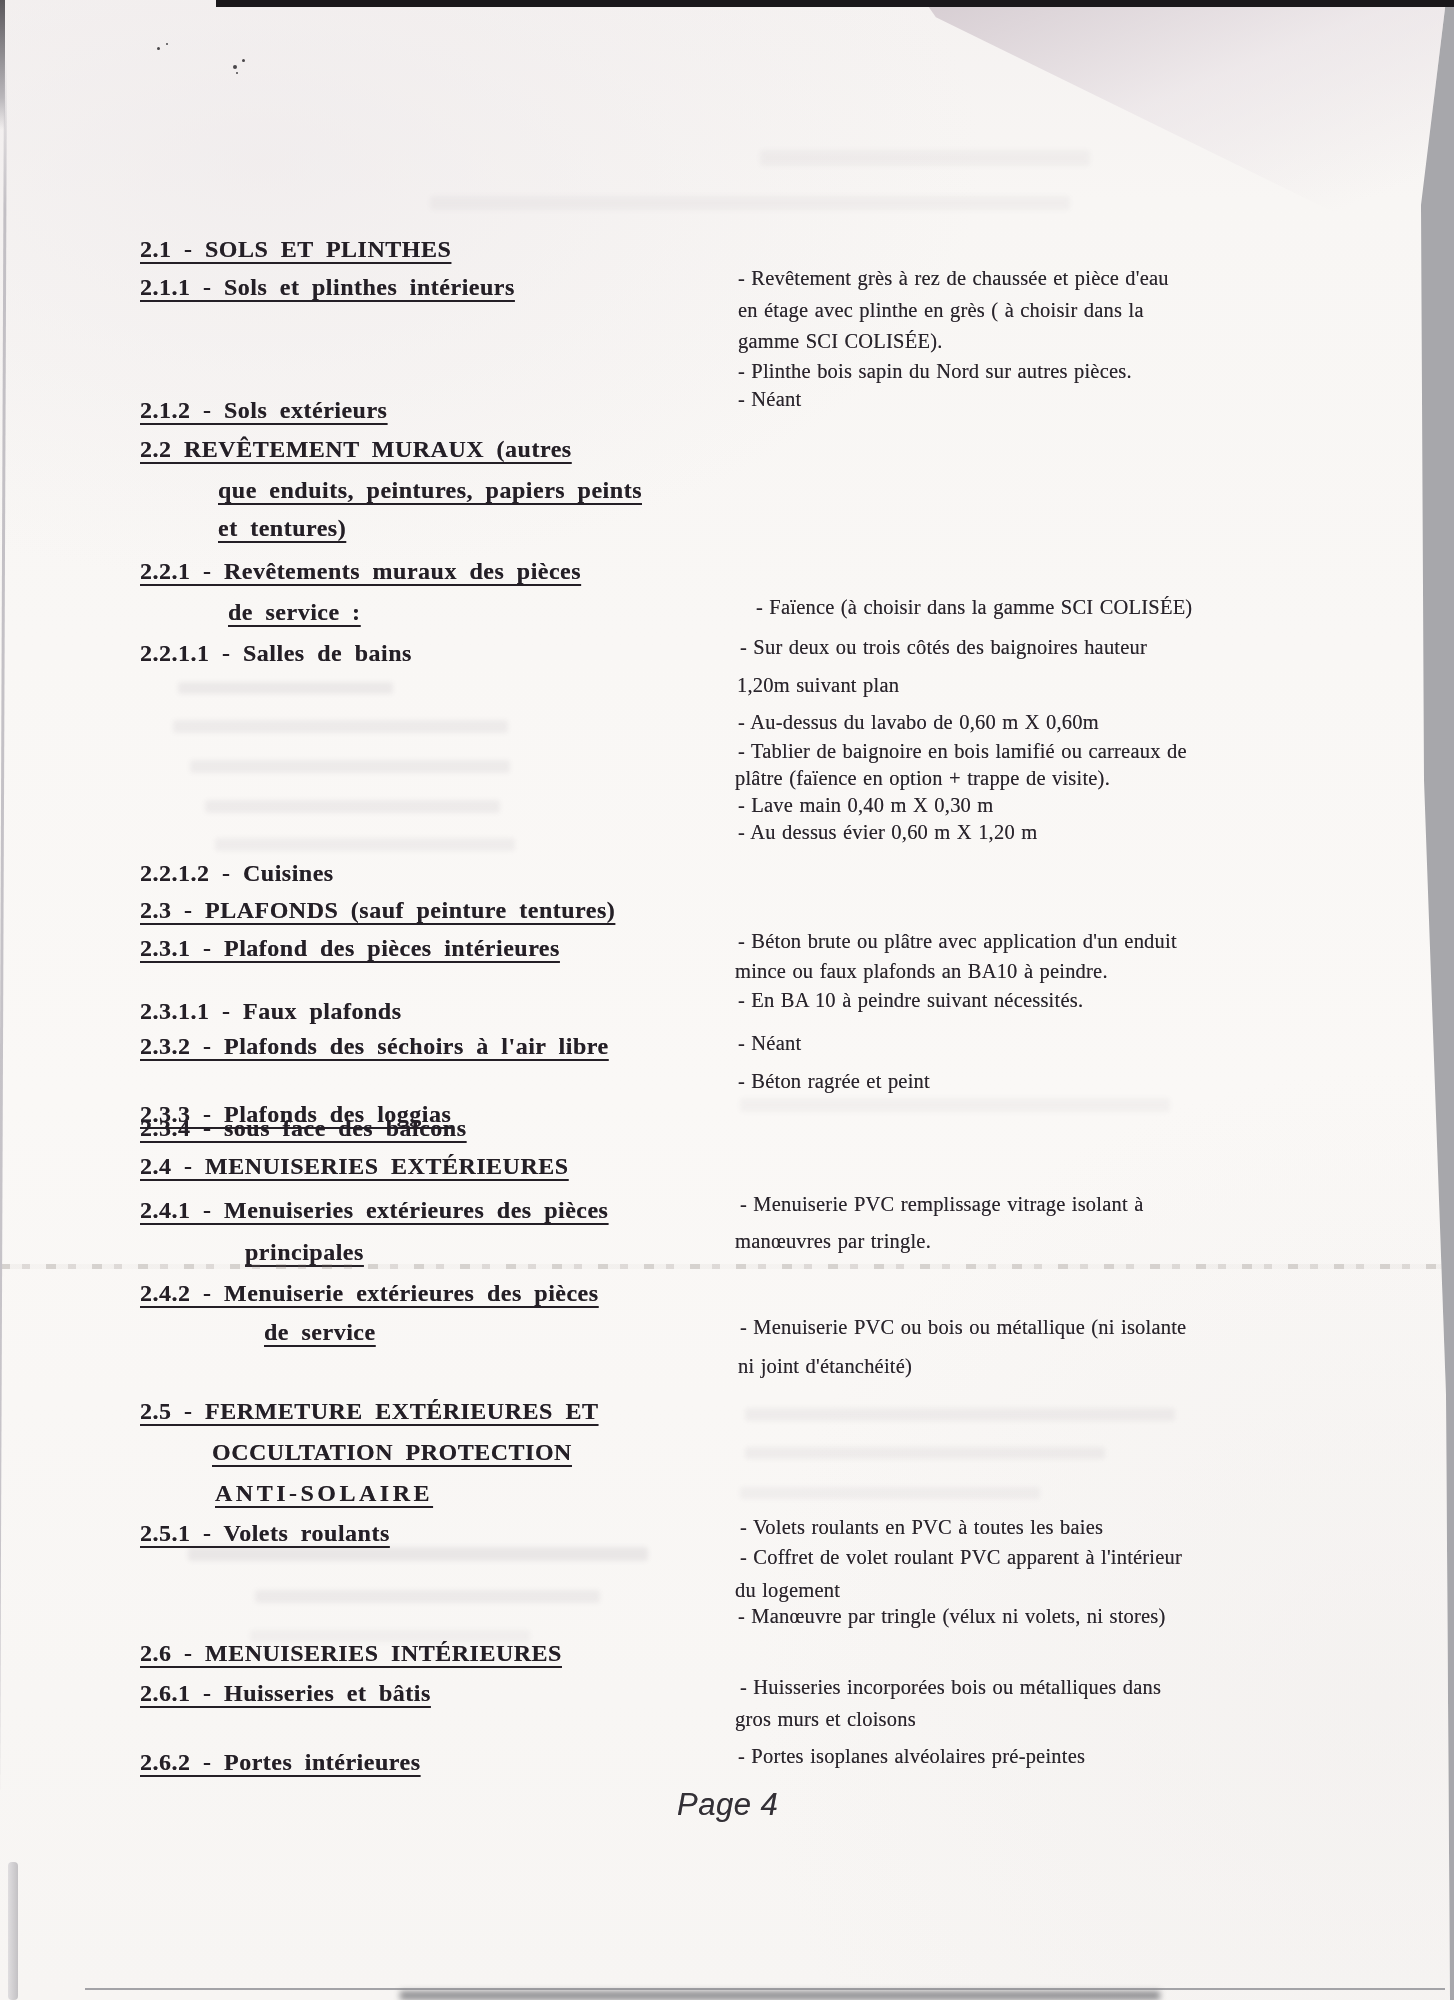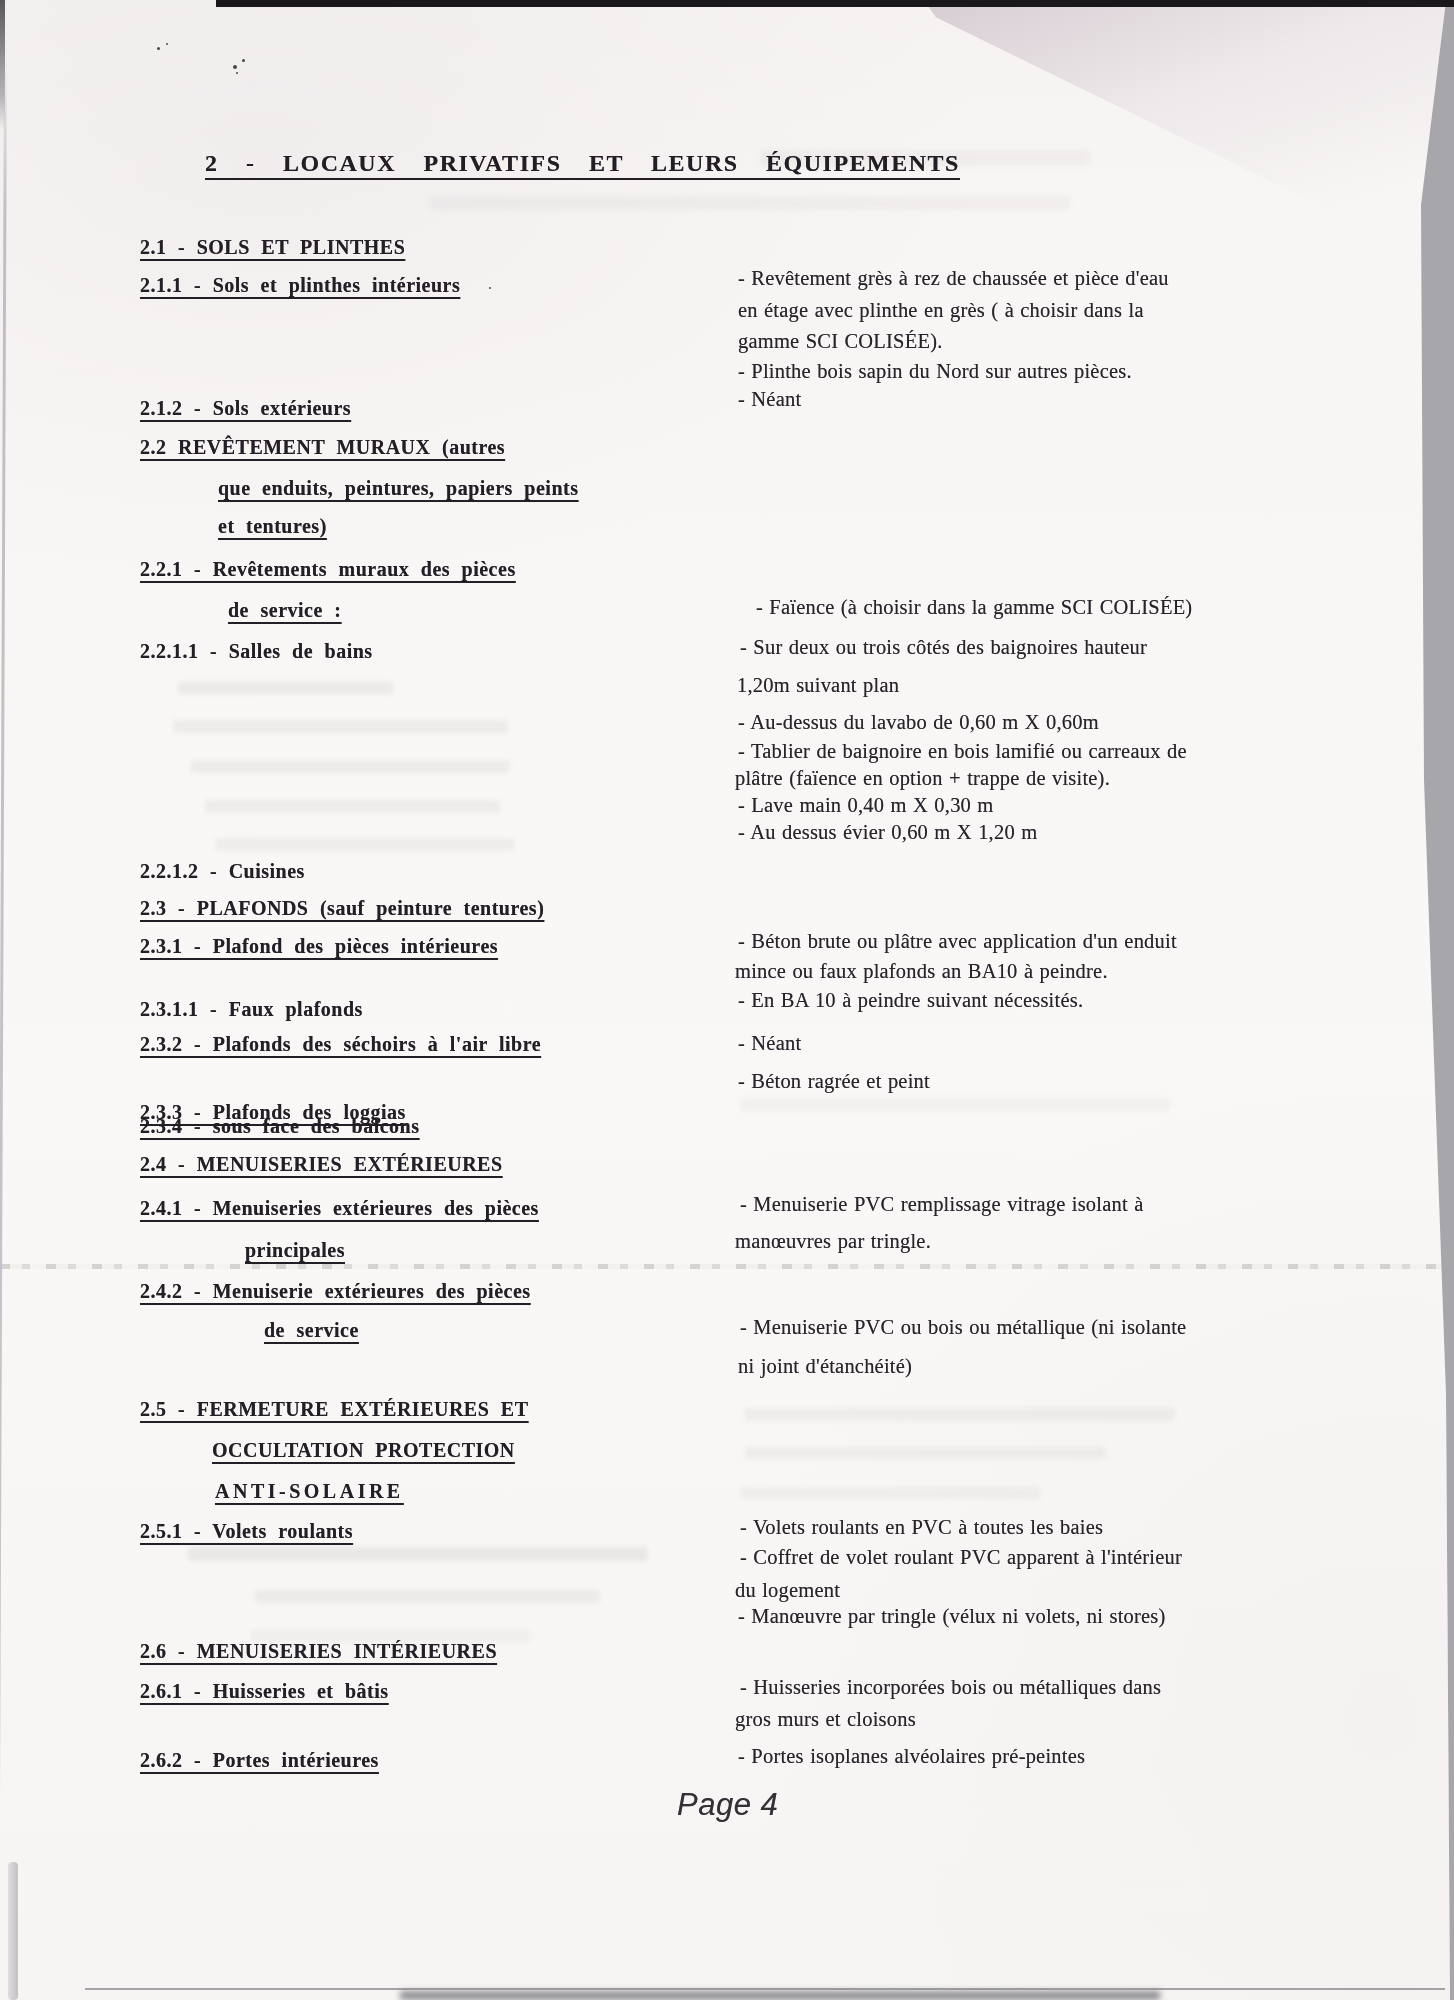--- a/index.html
+++ b/index.html
@@ -41,21 +41,21 @@
   .ghost{position:absolute;background:#6a6070;filter:blur(2.5px);border-radius:3px;}
   .speck{position:absolute;background:#2c292d;border-radius:50%;opacity:.85;}
   
   .title{
     position:absolute;font-weight:bold;font-size:24px;line-height:1;white-space:nowrap;
     letter-spacing:1.5px;word-spacing:20px;color:#221e24;
     text-decoration:underline;text-decoration-thickness:2px;text-underline-offset:7px;
     text-shadow:0 0 .5px rgba(35,30,40,.65);
   }
   .h{
-    position:absolute;font-weight:bold;font-size:20px;line-height:1;white-space:nowrap;
+    position:absolute;font-weight:bold;font-size:24px;line-height:1;white-space:nowrap;
     letter-spacing:.5px;word-spacing:6px;color:#241f26;
     text-shadow:0 0 .5px rgba(35,30,40,.6);
   }
   .h.u{text-decoration:underline;text-decoration-thickness:1.8px;text-underline-offset:5px;}
   .h.sp{letter-spacing:3.5px;word-spacing:3px;}
   .b{
     position:absolute;font-size:20.5px;line-height:1;white-space:nowrap;
     letter-spacing:.2px;word-spacing:1px;color:#29242b;
     text-shadow:0 0 .4px rgba(40,35,45,.55);
   }
@@ -87,21 +87,20 @@
     <div class="ghost" style="left:255px;top:1590px;width:345px;height:13px;opacity:.08;"></div>
     <div class="ghost" style="left:250px;top:1630px;width:280px;height:12px;opacity:.05;"></div>
 
     <div class="speck" style="left:233px;top:65px;width:4px;height:4px;"></div>
     <div class="speck" style="left:242px;top:59px;width:3px;height:3px;"></div>
     <div class="speck" style="left:236px;top:72px;width:2px;height:2px;"></div>
     <div class="speck" style="left:157px;top:47px;width:3px;height:3px;"></div>
     <div class="speck" style="left:166px;top:43px;width:2px;height:2px;"></div>
     <div class="speck" style="left:489px;top:287px;width:2px;height:2px;"></div>
 
-    <div class="title" style="left:205px;top:151px;">2 - LOCAUX PRIVATIFS ET LEURS ÉQUIPEMENTS</div>
     <div id="left-col">
         <div class="h u" style="left: 140px; top: 237px;">2.1 - SOLS ET PLINTHES</div>
         <div class="h u" style="left: 140px; top: 275px;">2.1.1 - Sols et plinthes intérieurs</div>
         <div class="h u" style="left: 140px; top: 398px;">2.1.2 - Sols extérieurs</div>
         <div class="h u" style="left: 140px; top: 437px;">2.2 REVÊTEMENT MURAUX (autres</div>
         <div class="h u" style="left: 218px; top: 478px;">que enduits, peintures, papiers peints</div>
         <div class="h u" style="left: 218px; top: 516px;">et tentures)</div>
         <div class="h u" style="left: 140px; top: 559px;">2.2.1 - Revêtements muraux des pièces</div>
         <div class="h u" style="left: 228px; top: 600px;">de service :</div>
         <div class="h" style="left: 140px; top: 641px;">2.2.1.1 - Salles de bains</div>

